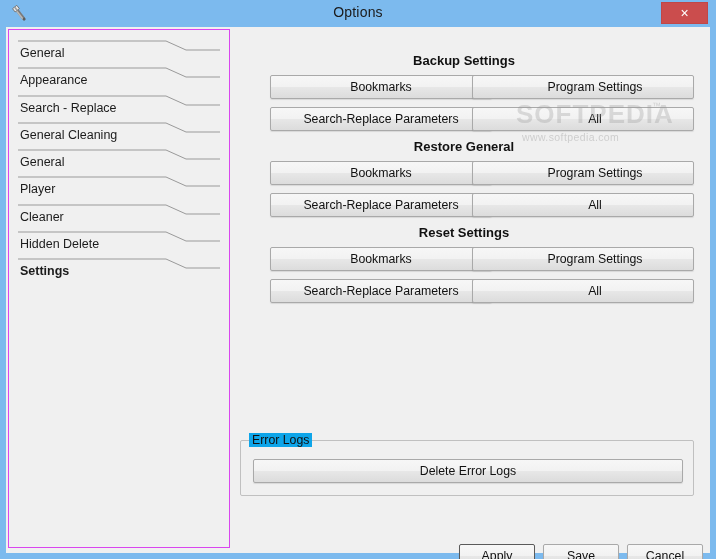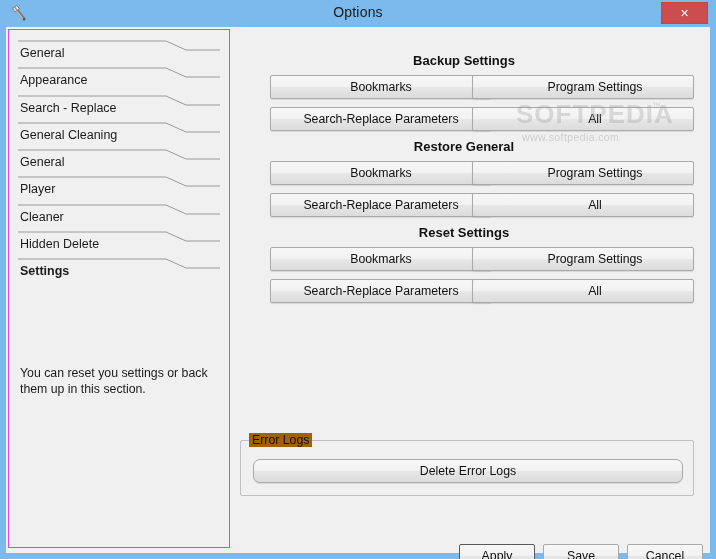--- a/index.html
+++ b/index.html
@@ -156,29 +156,28 @@
     position: absolute;
     left: 6px; top: 411px;
     width: 454px; height: 56px;
     border: 1px solid #c0c0c0;
     border-radius: 2px;
     box-sizing: border-box;
   }
   .group-legend {
     position: absolute;
     left: 8px; top: -8px;
-    background: #a16207;
+    background: #0ea5e9;
     padding: 0 3px;
     font-size: 12.3px;
     color: #111111;
   }
   .btn.group-btn {
     left: 12px; top: 18px;
     width: 430px;
-    border-radius: 7px;
   }
 
   
   .footer-btn {
     position: absolute;
     box-sizing: border-box;
     top: 517px;
     width: 76px; height: 24px;
     border: 1px solid #a9a9a9;
     border-radius: 2px;
@@ -301,21 +300,20 @@
               </svg></span>
             <span class="nav-label">Hidden Delete</span>
           </div>
           <div class="nav-item active">
             <span class="nav-sep"><svg width="202" height="12" viewBox="0 0 202 12">
                 <path d="M0 1 L148 1 L168 10 L202 10" fill="none" stroke="#9a9a9a" stroke-width="1"></path>
               </svg></span>
             <span class="nav-label">Settings</span>
           </div>
         </div>
-      <div class="desc">You can reset you settings or back them up in this section.</div>
     </div>
 
     <div class="main">
       <div id="sections">
           <div class="section-title" style="top: 24px;">Backup Settings</div>
           <div class="btn col-l" style="top: 46px;">Bookmarks</div>
           <div class="btn col-r" style="top: 46px;">Program Settings</div>
           <div class="btn col-l" style="top: 78px;">Search-Replace Parameters</div>
           <div class="btn col-r" style="top: 78px;">All</div>
           <div class="section-title" style="top: 110px;">Restore General</div>

